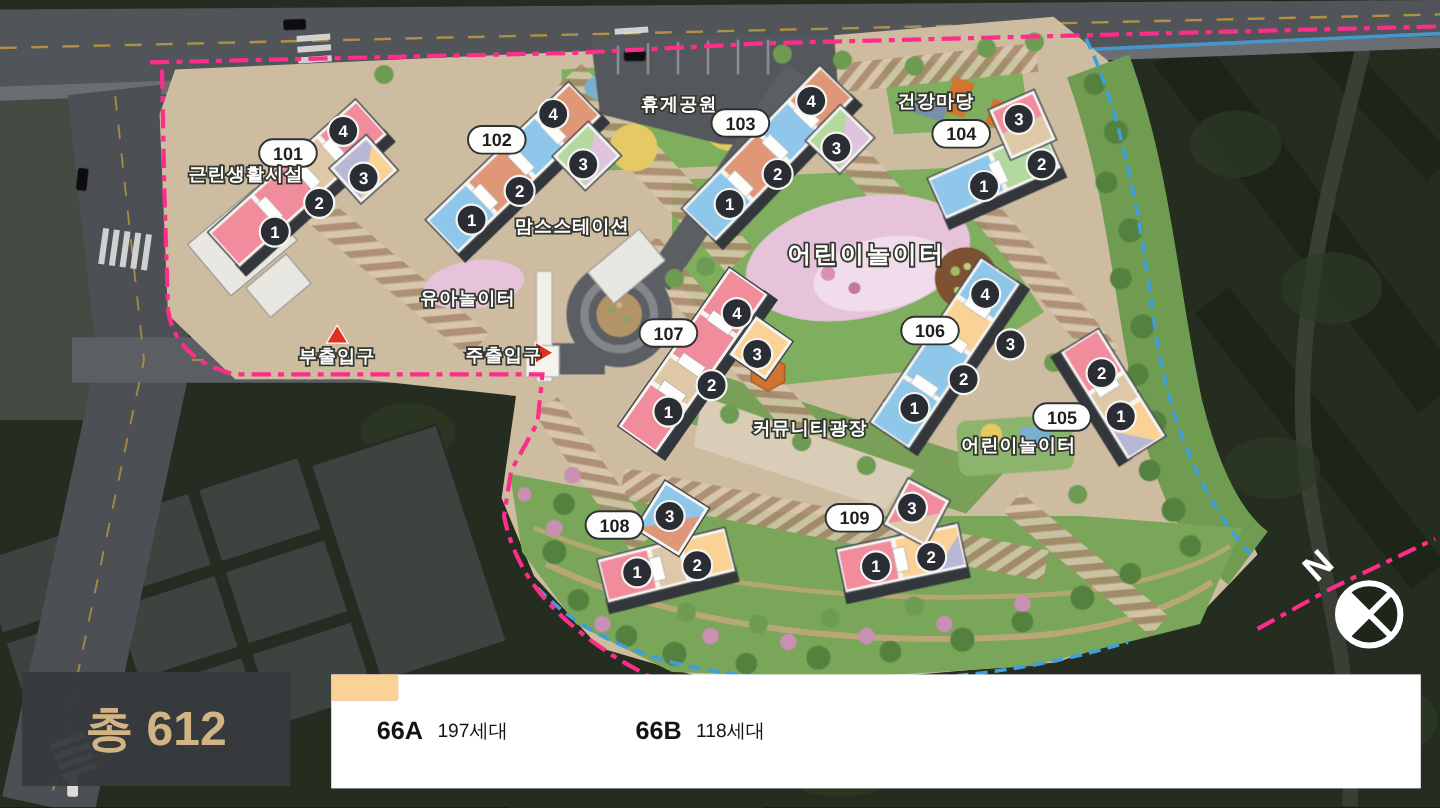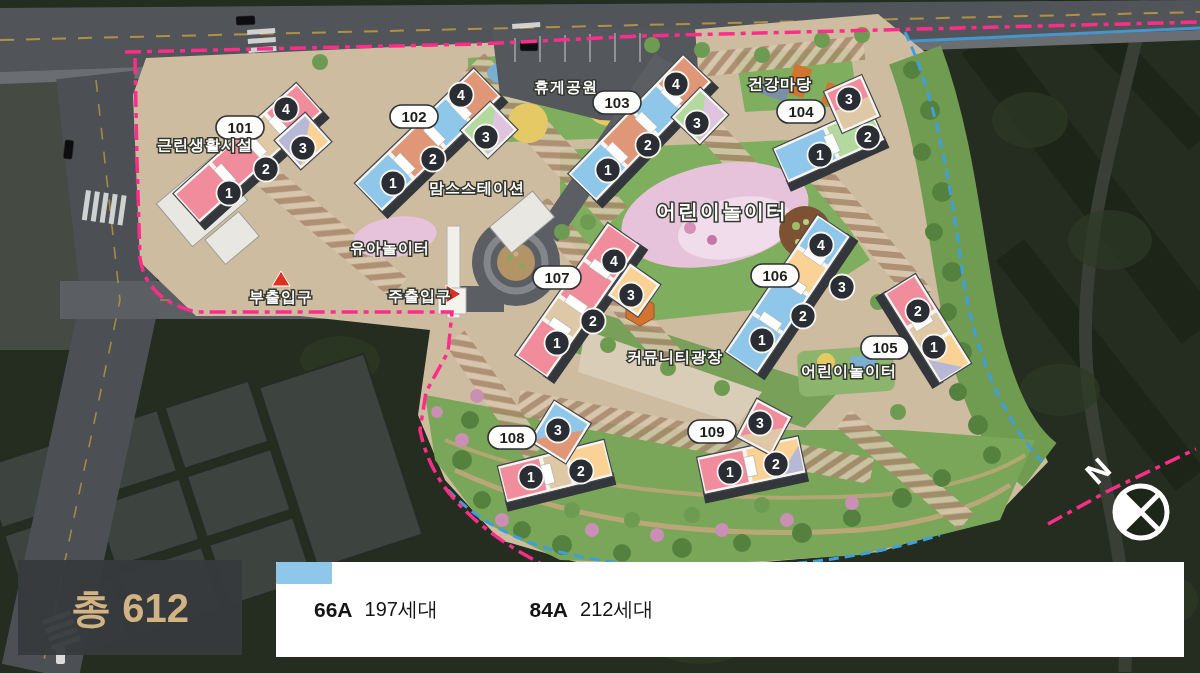--- a/index.html
+++ b/index.html
@@ -26,21 +26,21 @@
   .total-box{position:absolute;left:18px;top:560px;width:224px;height:95px;
     background:rgba(55,58,61,.95);color:#d2b384;display:flex;flex-direction:column;
     align-items:center;justify-content:center;gap:4px;}
   .total-box .t1{font-size:40px;font-weight:bold;line-height:1;}
   .total-box .t2{font-size:17px;font-weight:bold;}
   .legend-box{position:absolute;left:276px;top:562px;width:908px;height:95px;
     background:#fff;display:grid;grid-template-columns:repeat(4,1fr);
     align-content:center;row-gap:4px;padding:0 8px 0 38px;box-sizing:border-box;}
   .leg-item{display:flex;align-items:center;gap:12px;}
   .leg-code{font-size:21px;font-weight:bold;color:#141414;}
-  .leg-count{font-size:20px;color:#141414;}
+  .leg-count{font-size:16px;color:#141414;}
 </style>
 </head>
 <body>
 
 <div class="stage">
 <svg viewBox="0 0 1200 673" width="1200" height="673">
   <defs>
     <pattern id="walk" width="12" height="12" patternUnits="userSpaceOnUse" patternTransform="rotate(45)">
       <rect width="12" height="12" fill="#d9c8ae"></rect>
           <rect width="6" height="12" fill="#a8886c"></rect>
@@ -624,19 +624,19 @@
   <div class="legend-box">
     <div class="leg-item">
       <svg width="56" height="22">
           <rect width="56" height="22" rx="2" fill="#f18c9c"></rect>
         </svg>
       <span class="leg-code">66A</span>
       <span class="leg-count">197세대</span>
     </div>
     <div class="leg-item">
       <svg width="56" height="22">
-          <rect width="56" height="22" rx="2" fill="#8ec7e9"></rect>
+          <rect width="56" height="22" rx="2" fill="#fbd295"></rect>
         </svg>
-      <span class="leg-code">84A</span>
-      <span class="leg-count">212세대</span>
+      <span class="leg-code">66B</span>
+      <span class="leg-count">118세대</span>
     </div>
   </div>
 </div>
 
 </body></html>

